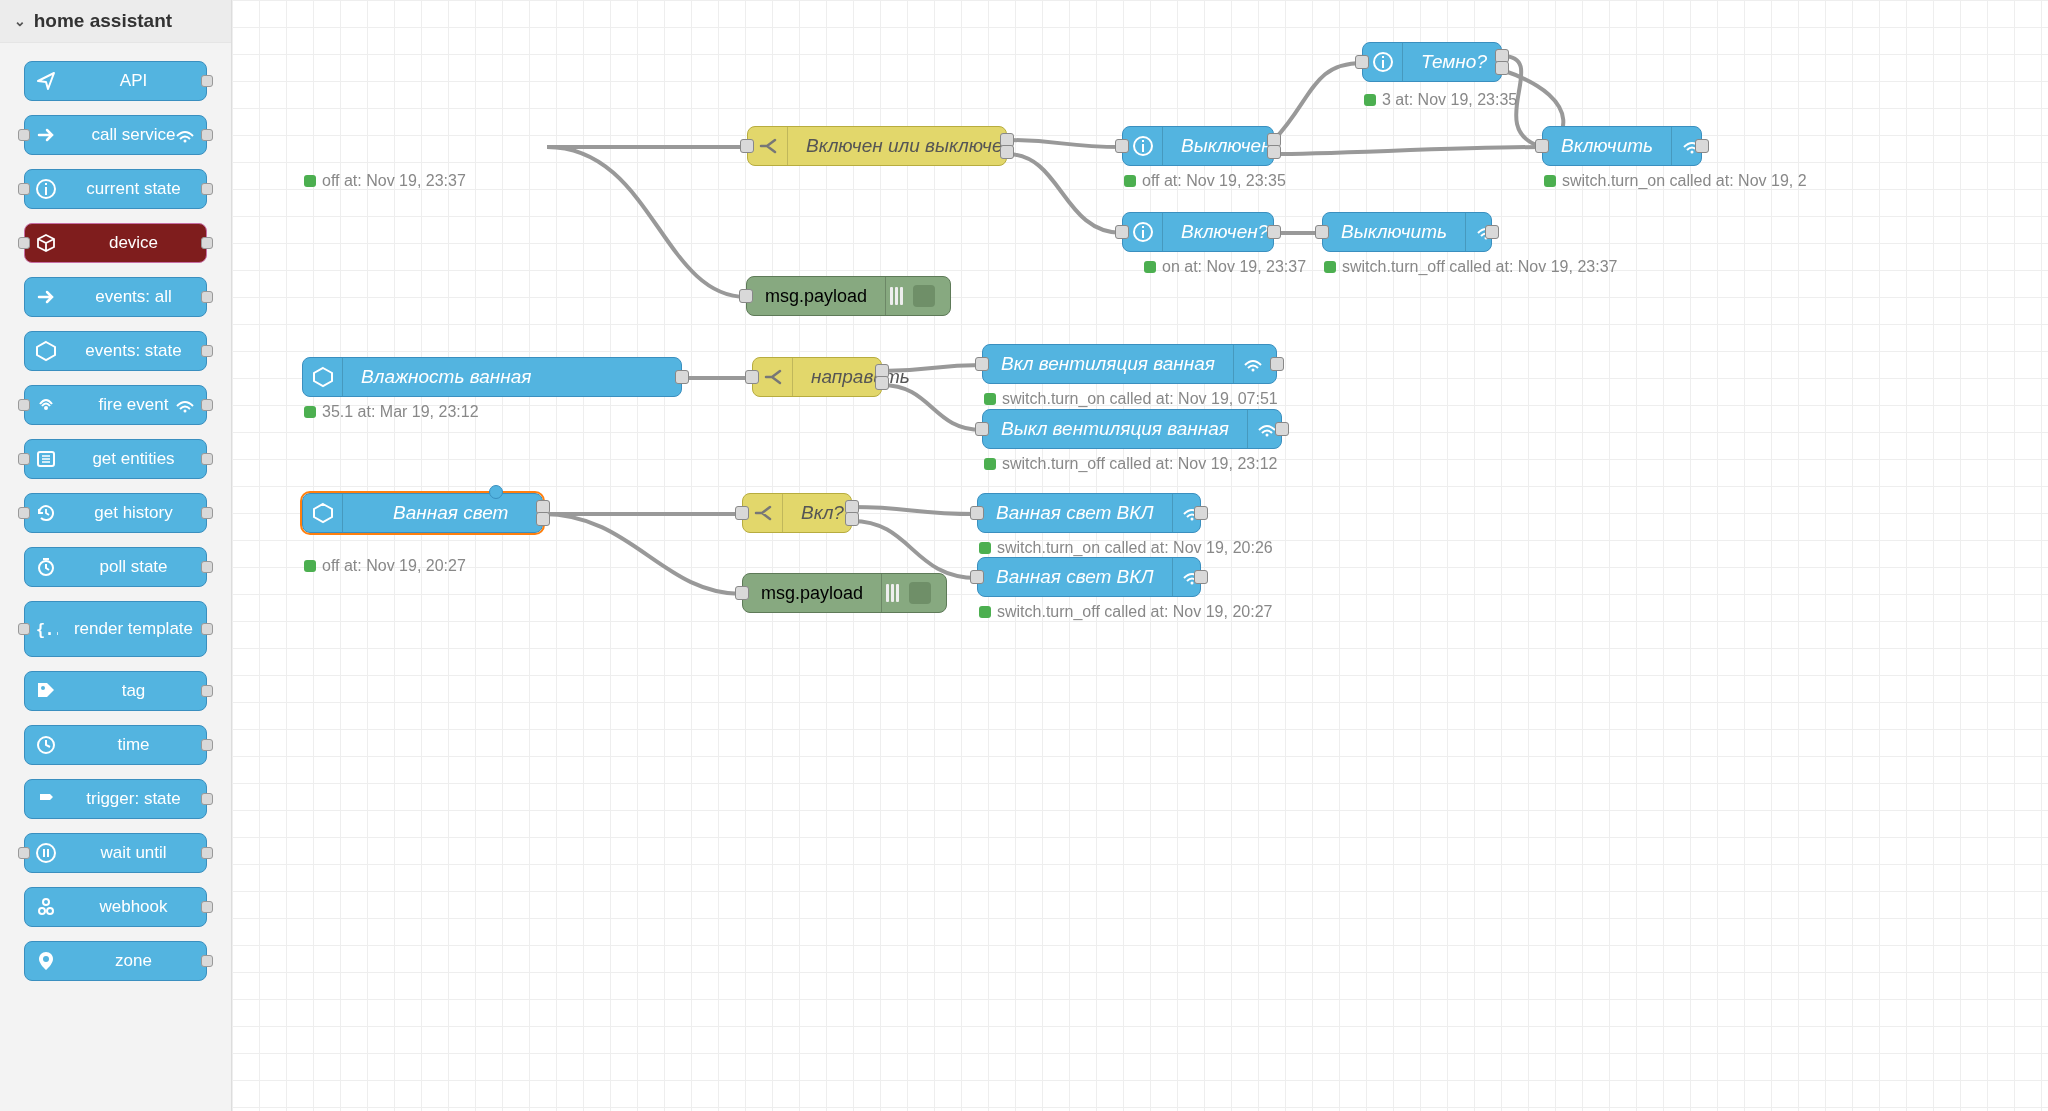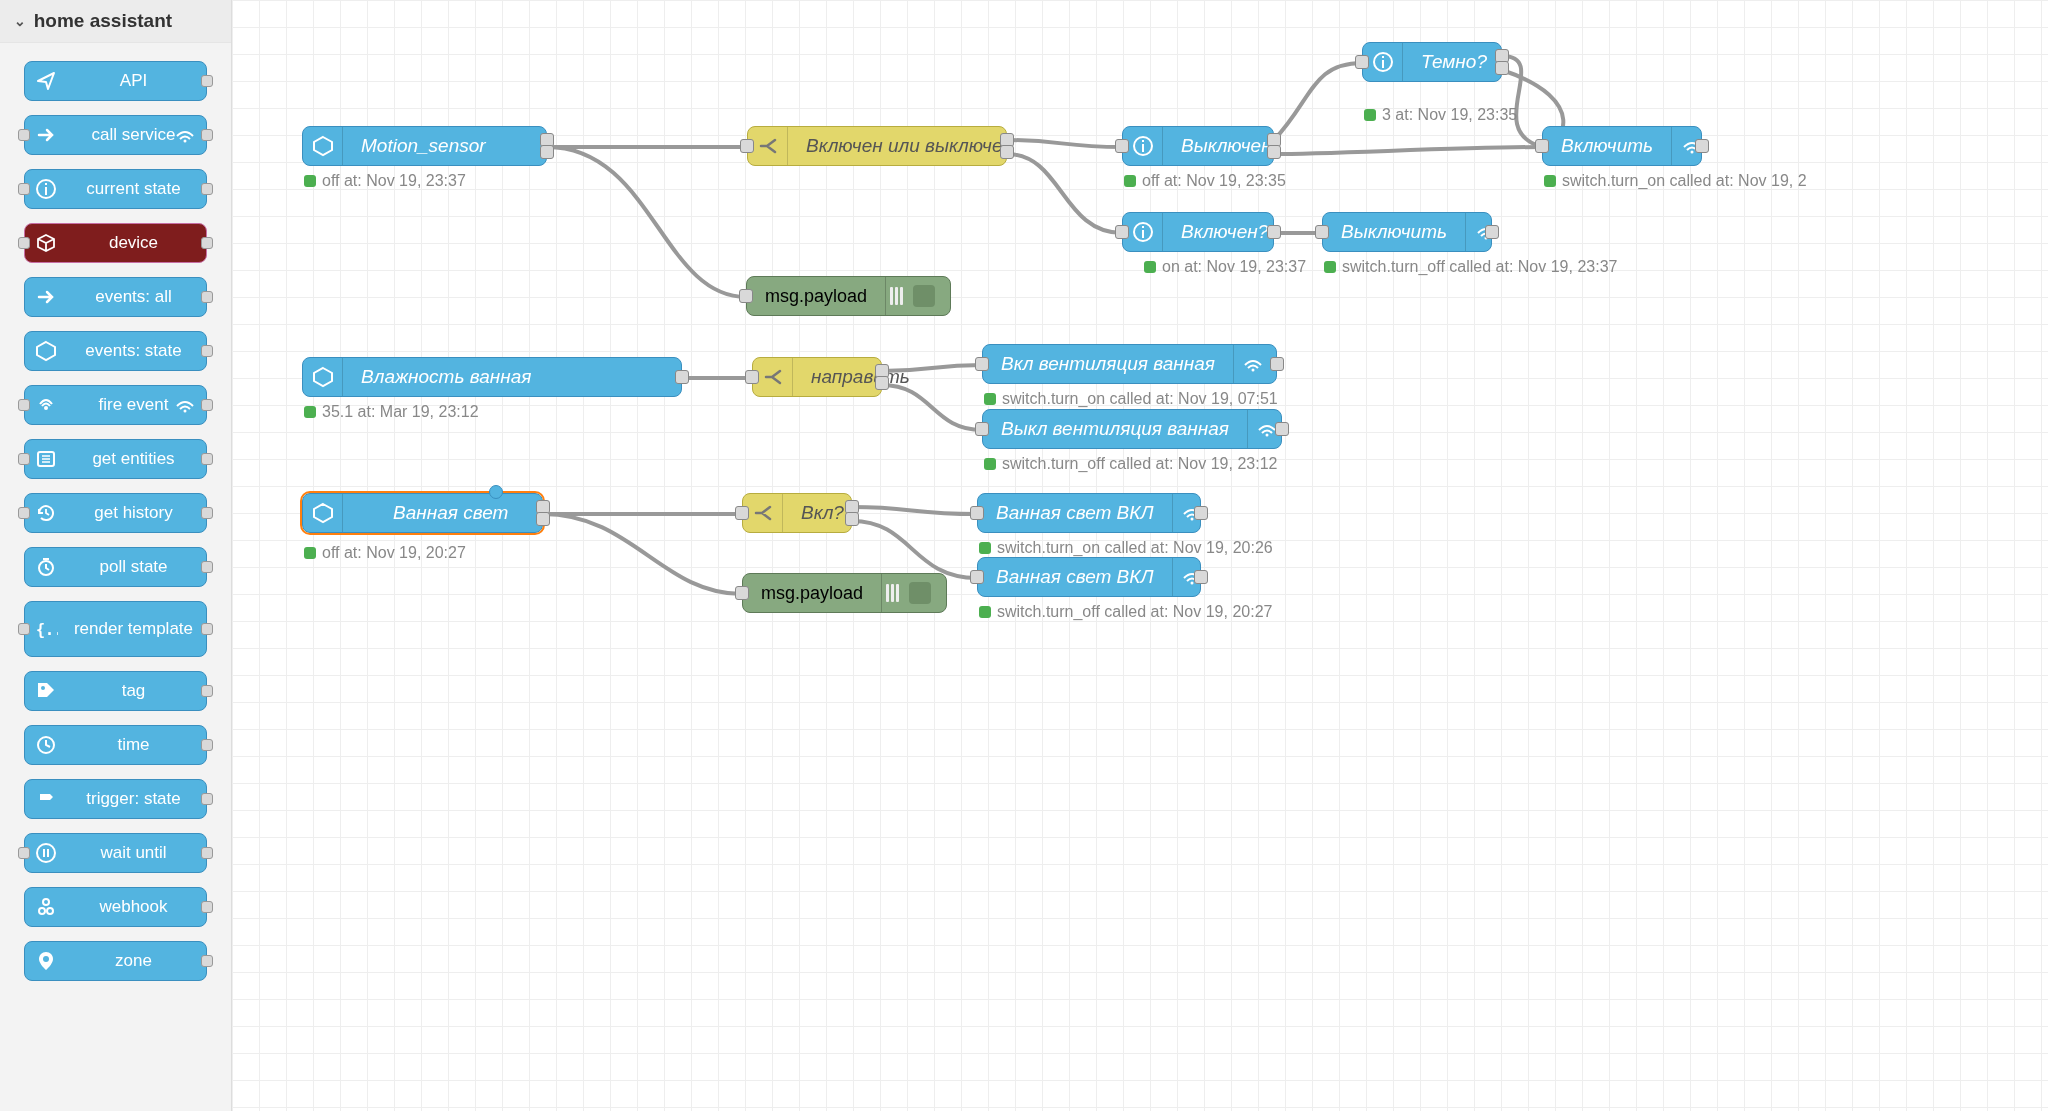--- a/index.html
+++ b/index.html
@@ -422,30 +422,20 @@
     <path d="M 450 378 C 490 378, 490 378, 520 378"></path>
     <path d="M 650 371 C 700 371, 700 365, 750 365"></path>
     <path d="M 650 385 C 700 385, 700 430, 750 430"></path>
 
     <path d="M 311 514 C 400 514, 430 514, 510 514"></path>
     <path d="M 620 507 C 680 507, 680 514, 745 514"></path>
     <path d="M 620 521 C 680 521, 680 578, 745 578"></path>
     <path d="M 311 514 C 400 514, 430 594, 510 594"></path>
   </svg>
 
-  <div class="node" style="left:70px;top:126px;width:245px">
-    <div class="nicon">
-        <svg width="22" height="22">
-          <polygon points="11,2 20,7 20,15 11,20 2,15 2,7" fill="none" stroke="#fff" stroke-width="2"></polygon>
-        </svg>
-      </div>
-    <div class="nlabel">Motion_sensor</div>
-    <div class="port out1"></div>
-    <div class="port out2"></div>
-  </div>
   <div class="status" style="left:72px;top:172px">
       <span class="dot"></span>
       <span>off at: Nov 19, 23:37</span>
     </div>
 
   <div class="node yellow" style="left:515px;top:126px;width:260px">
     <div class="nicon">
         <svg width="22" height="22">
           <path d="M4 11 L10 11 M10 11 L18 5 M10 11 L18 17" stroke="#777" stroke-width="2.5" fill="none" stroke-linecap="round"></path>
         </svg>
@@ -497,21 +487,21 @@
           <circle cx="11" cy="11" r="9" fill="none" stroke="#fff" stroke-width="2"></circle>
           <rect x="10" y="9" width="2" height="8" fill="#fff"></rect>
           <rect x="10" y="5" width="2" height="2" fill="#fff"></rect>
         </svg>
       </div>
     <div class="nlabel">Темно?</div>
     <div class="port in"></div>
     <div class="port out1"></div>
     <div class="port out2"></div>
   </div>
-  <div class="status" style="left:1132px;top:106px">
+  <div class="status" style="left:1132px;top:91px">
       <span class="dot"></span>
       <span>3 at: Nov 19, 23:35</span>
     </div>
 
   <div class="node" style="left:1310px;top:126px;width:160px">
     <div class="nlabel">Включить</div>
     <div class="nicon right-icon">
         <svg width="22" height="18">
           <path d="M3 10 Q11 2 19 10 M6 13 Q11 8 16 13" stroke="#fff" stroke-width="2" fill="none"></path>
           <circle cx="11" cy="15" r="1.5" fill="#fff"></circle>
@@ -618,21 +608,21 @@
     <div class="nicon">
         <svg width="22" height="22">
           <polygon points="11,2 20,7 20,15 11,20 2,15 2,7" fill="none" stroke="#fff" stroke-width="2"></polygon>
         </svg>
       </div>
     <div class="nlabel">Ванная свет</div>
     <div class="port out1"></div>
     <div class="port out2"></div>
   </div>
   <div class="change-dot" style="left:257px;top:485px"></div>
-  <div class="status" style="left:72px;top:544px">
+  <div class="status" style="left:72px;top:557px">
       <span class="dot"></span>
       <span>off at: Nov 19, 20:27</span>
     </div>
 
   <div class="node yellow" style="left:510px;top:493px;width:110px">
     <div class="nicon">
         <svg width="22" height="22">
           <path d="M4 11 L10 11 M10 11 L18 5 M10 11 L18 17" stroke="#777" stroke-width="2.5" fill="none" stroke-linecap="round"></path>
         </svg>
       </div>

